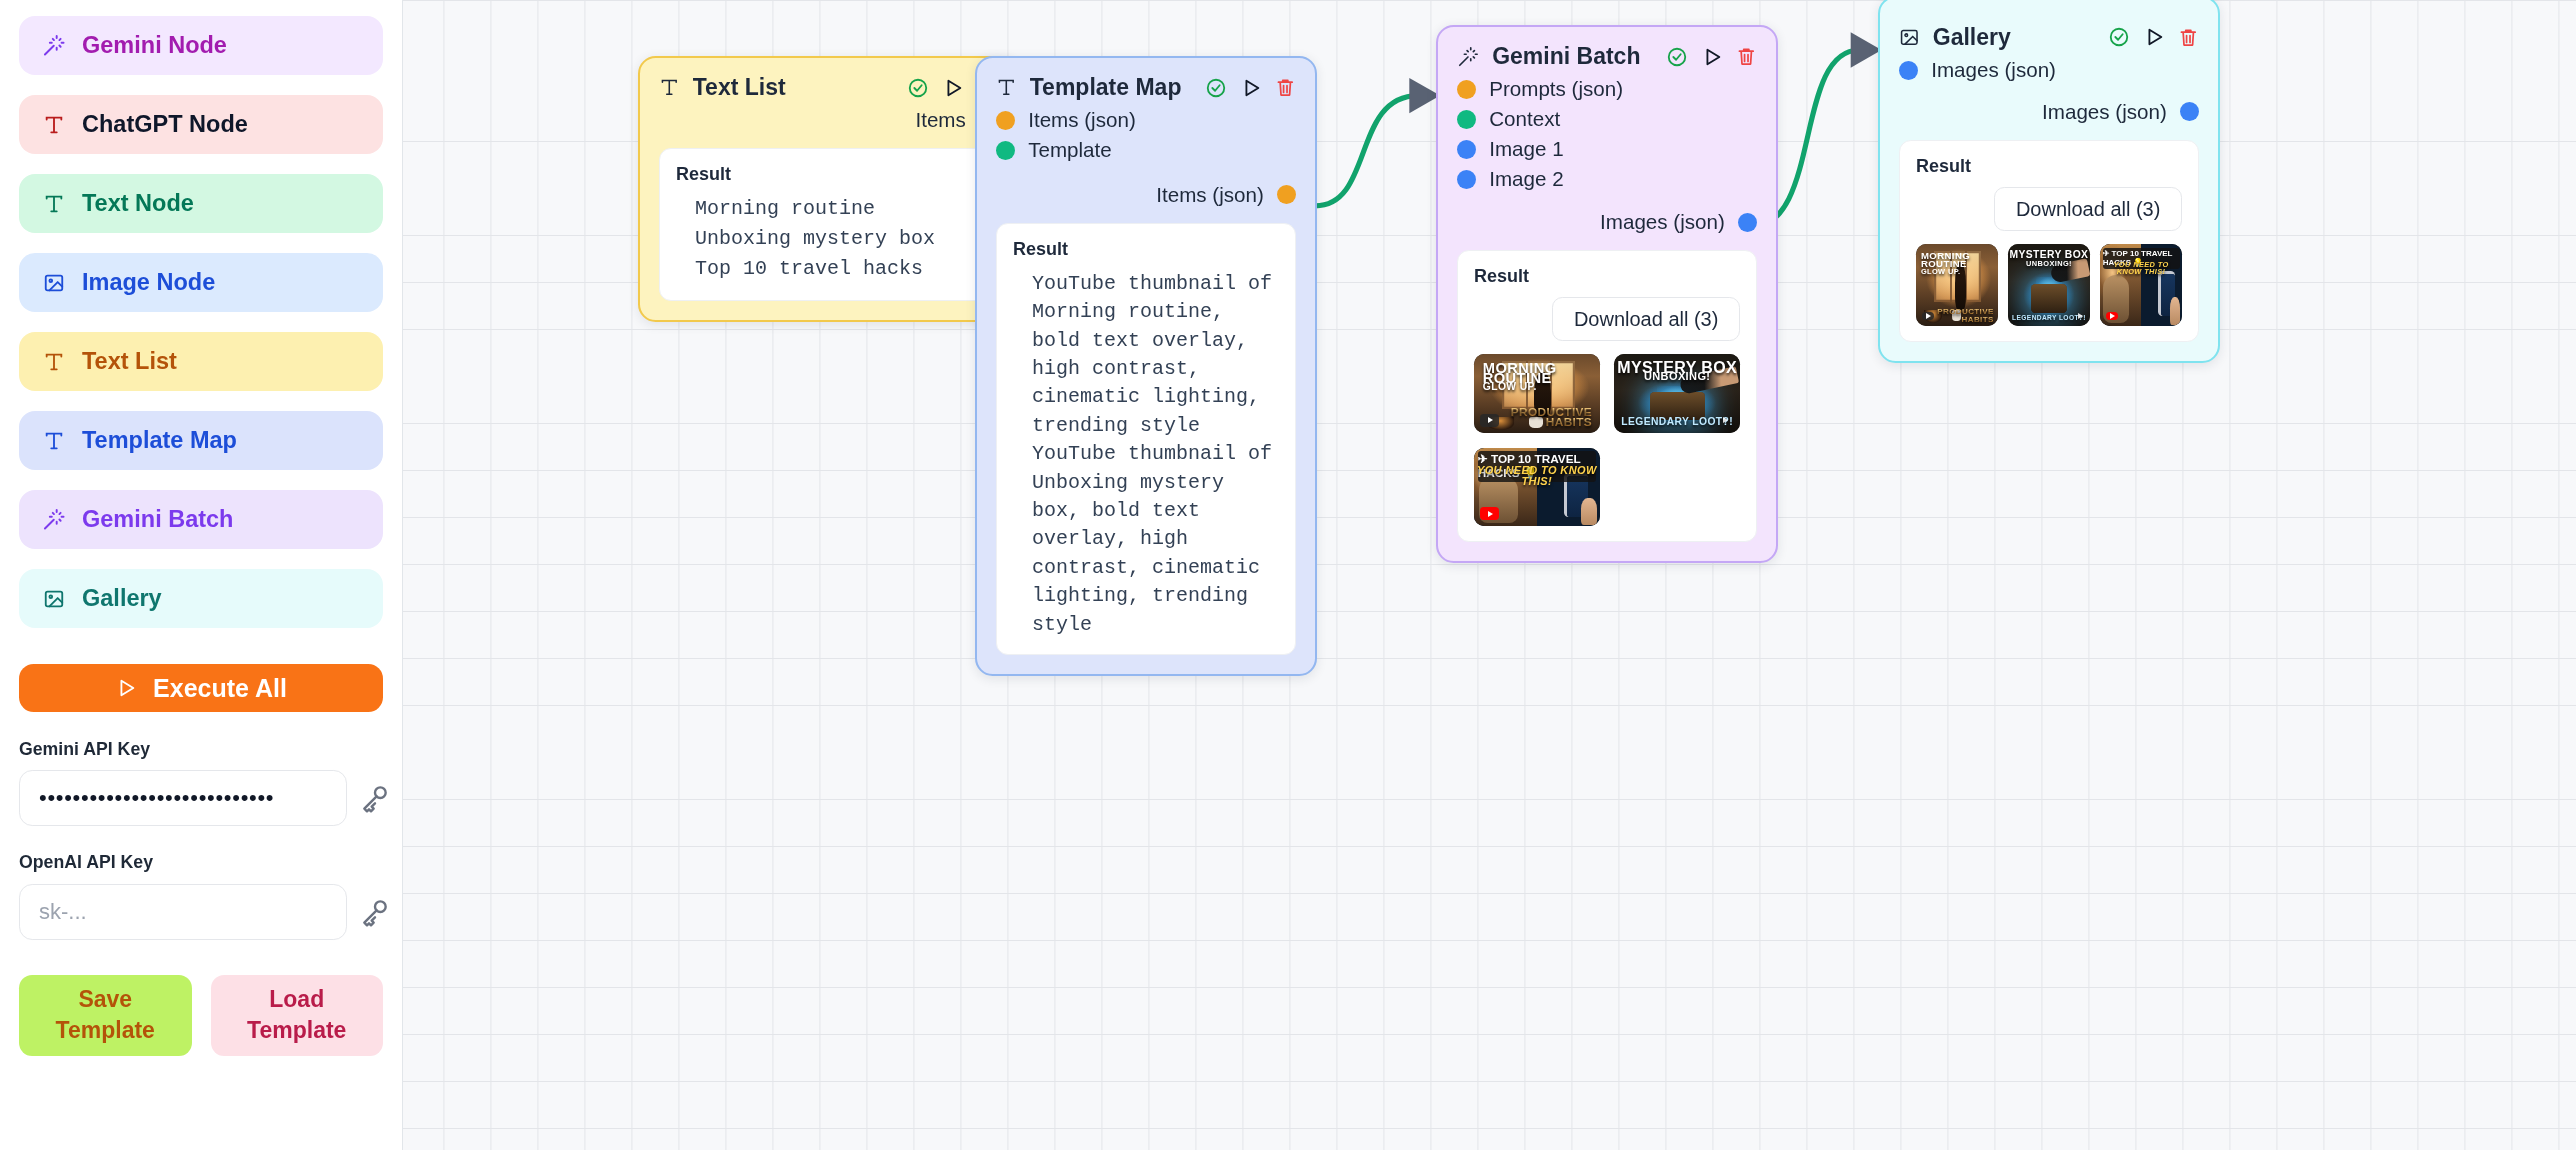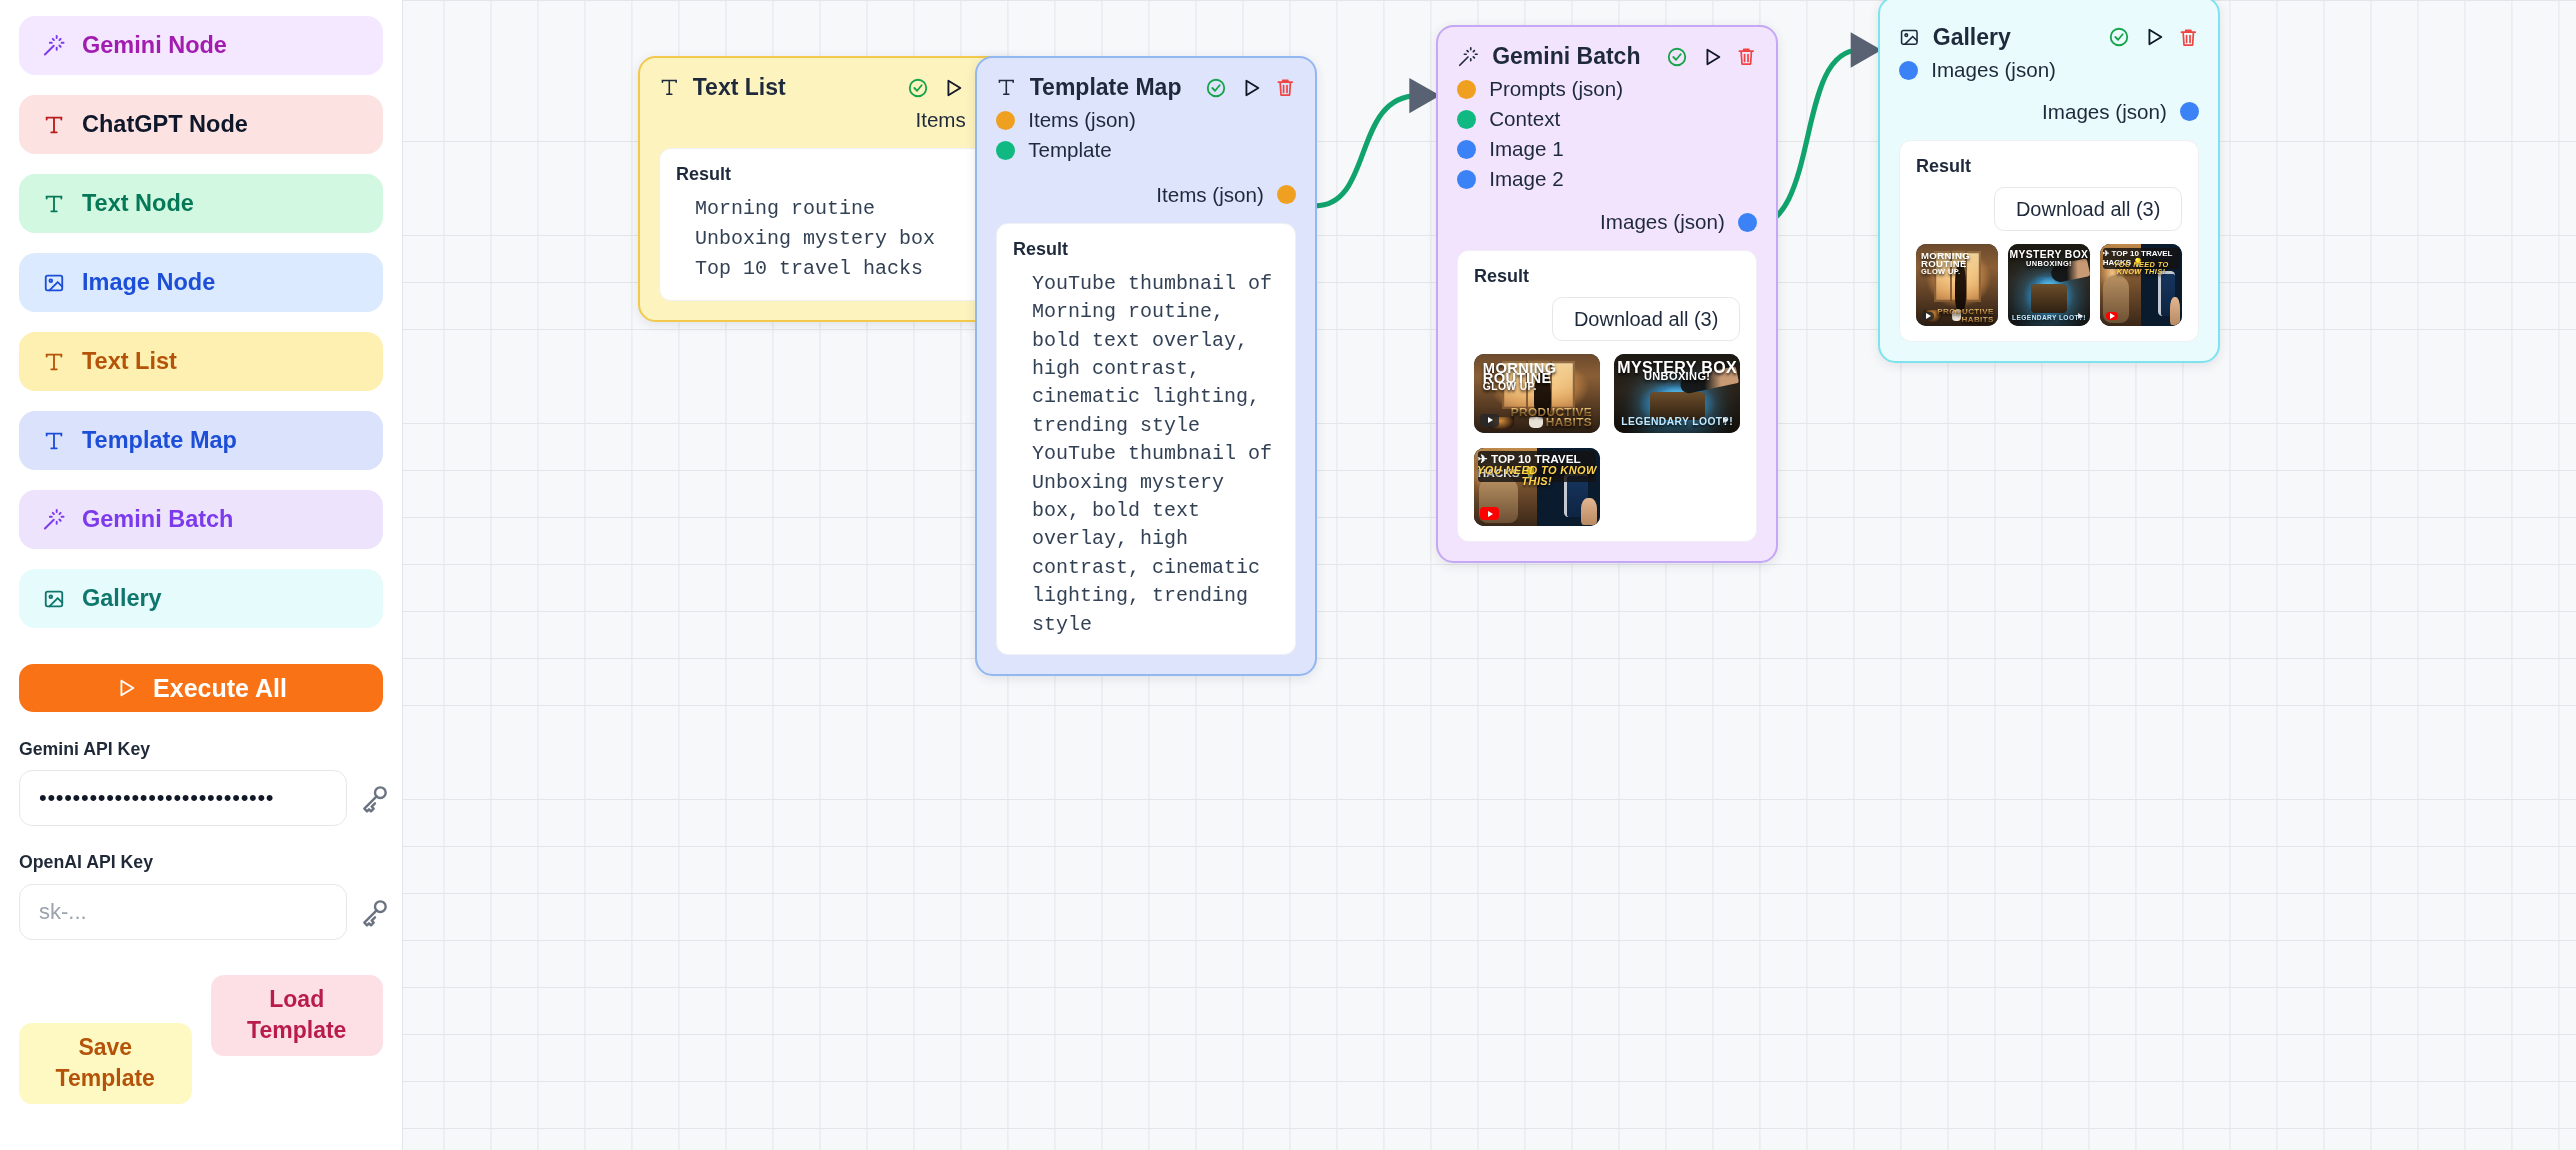--- a/index.html
+++ b/index.html
@@ -67,21 +67,21 @@
 
   .tmpl-row { display: flex; gap: 19px; margin-top: 35px; }
   .tmpl-btn {
     flex: 1 1 0; height: 81px; border-radius: 13.2px;
     display: flex; align-items: center; justify-content: center;
     text-align: center; font-size: 23px; font-weight: bold;
     line-height: 1.35; cursor: pointer; border: none;
     font-family: "Liberation Sans", sans-serif;
     padding: 0 7.4px;
   }
-  .tmpl-save { background: #fef9c3; color: #b45309; margin-top: 48px; }
+  .tmpl-save { background: #bef264; color: #b45309; }
   .tmpl-load { background: #fde0e6; color: #b91c4a; }
 
   
   .canvas {
     position: relative;
     flex: 1 1 auto; height: 1150px;
     background-color: #f7f8fa;
     background-image:
       linear-gradient(to right, #e3e5e9 1.1px, transparent 1.1px),
       linear-gradient(to bottom, #e3e5e9 1.1px, transparent 1.1px);

